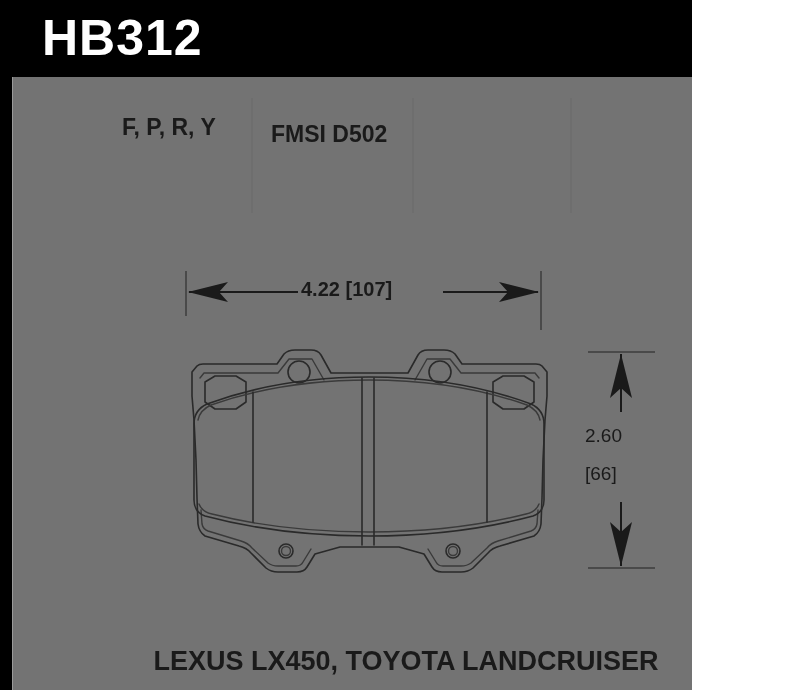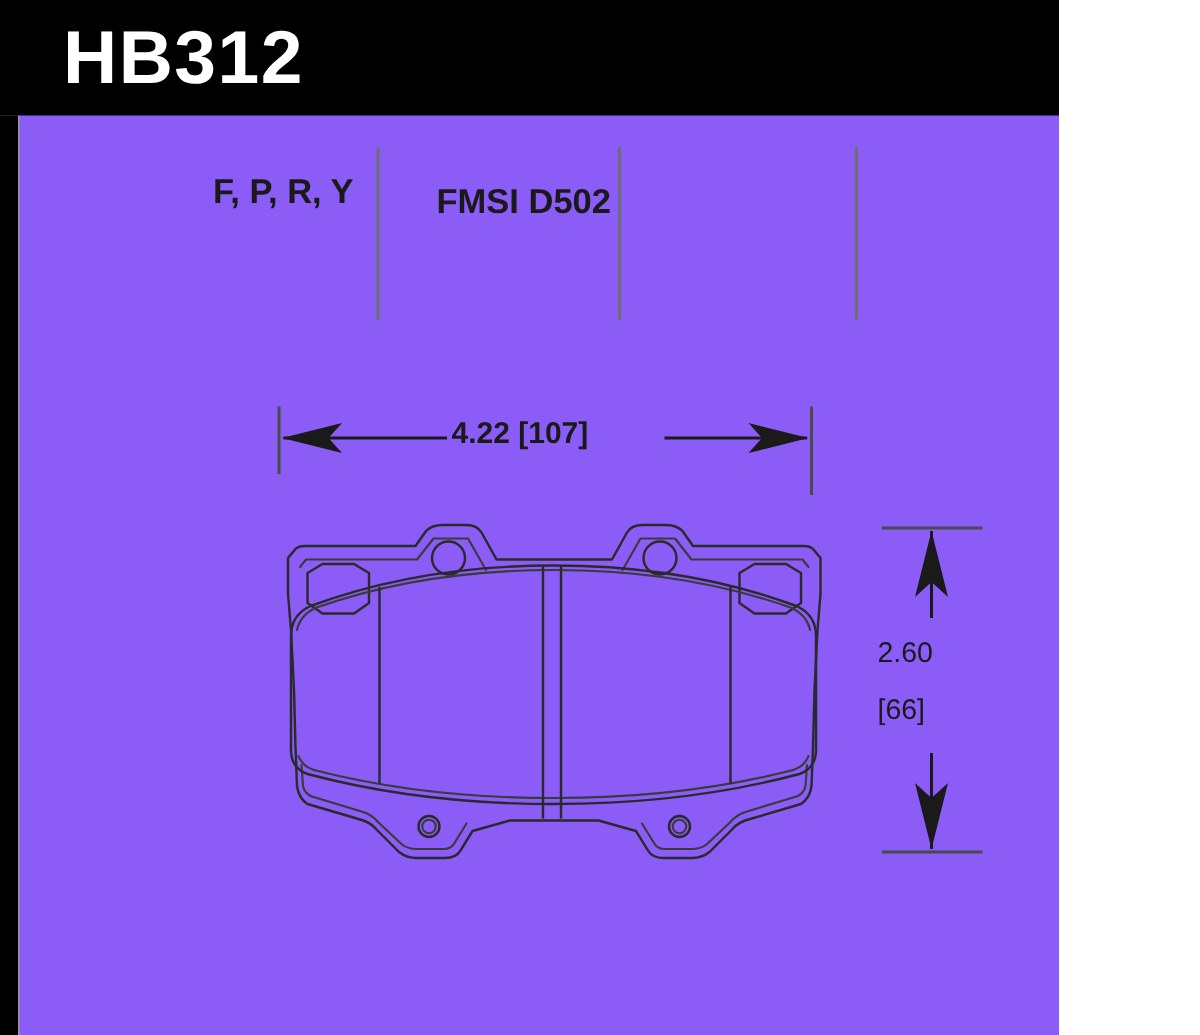--- a/index.html
+++ b/index.html
@@ -7,23 +7,22 @@
     padding: 0;
     background: #ffffff;
   }
   body {
     font-family: "Liberation Sans", sans-serif;
   }
   #sheet {
     position: relative;
     width: 692px;
     height: 690px;
-    background: #8b5cf6;
+    background: #737373;
     overflow: hidden;
-    padding-left: 14px;
   }
   
   #header-band {
     position: absolute;
     left: 0;
     top: 0;
     width: 800px;
     height: 77px;
     background: #000000;
   }
@@ -56,21 +55,20 @@
     background: #9a9a9a;
   }
   
   .spec-text {
     position: absolute;
     font-size: 23px;
     font-weight: bold;
     color: #1a1a1a;
     white-space: nowrap;
     line-height: 26px;
-    margin-left: 20px;
   }
   #spec-compounds { left: 122px; top: 114px; }
   #spec-fmsi     { left: 271px; top: 121px; }
   #spec-thickness{ left: 580px; top: 114px; }
   .spec-divider {
     position: absolute;
     top: 98px;
     width: 2px;
     height: 115px;
     background: #6e6e6e;
@@ -167,20 +165,21 @@
   <div class="spec-text" id="spec-compounds">F, P, R, Y</div>
   <div class="spec-text" id="spec-fmsi">FMSI D502</div>
 
   <div id="dim-width-label">4.22 [107]</div>
 
   <div id="dim-height-label">
     <span>2.60</span>
     <span>[66]</span>
   </div>
 
+  <div id="caption">LEXUS LX450, TOYOTA LANDCRUISER</div>
 
   <svg id="drawing" viewBox="0 0 800 690">
 
     <g>
       <line class="ext-line" x1="186" y1="271" x2="186" y2="316"></line>
       <line class="ext-line" x1="541" y1="271" x2="541" y2="330"></line>
       <line class="dim-line" x1="189" y1="292" x2="298" y2="292"></line>
       <line class="dim-line" x1="443" y1="292" x2="538" y2="292"></line>
 
       <path class="arrow-fill" d="M 188,292 L 228,282 L 219,292 L 228,302 Z"></path>

